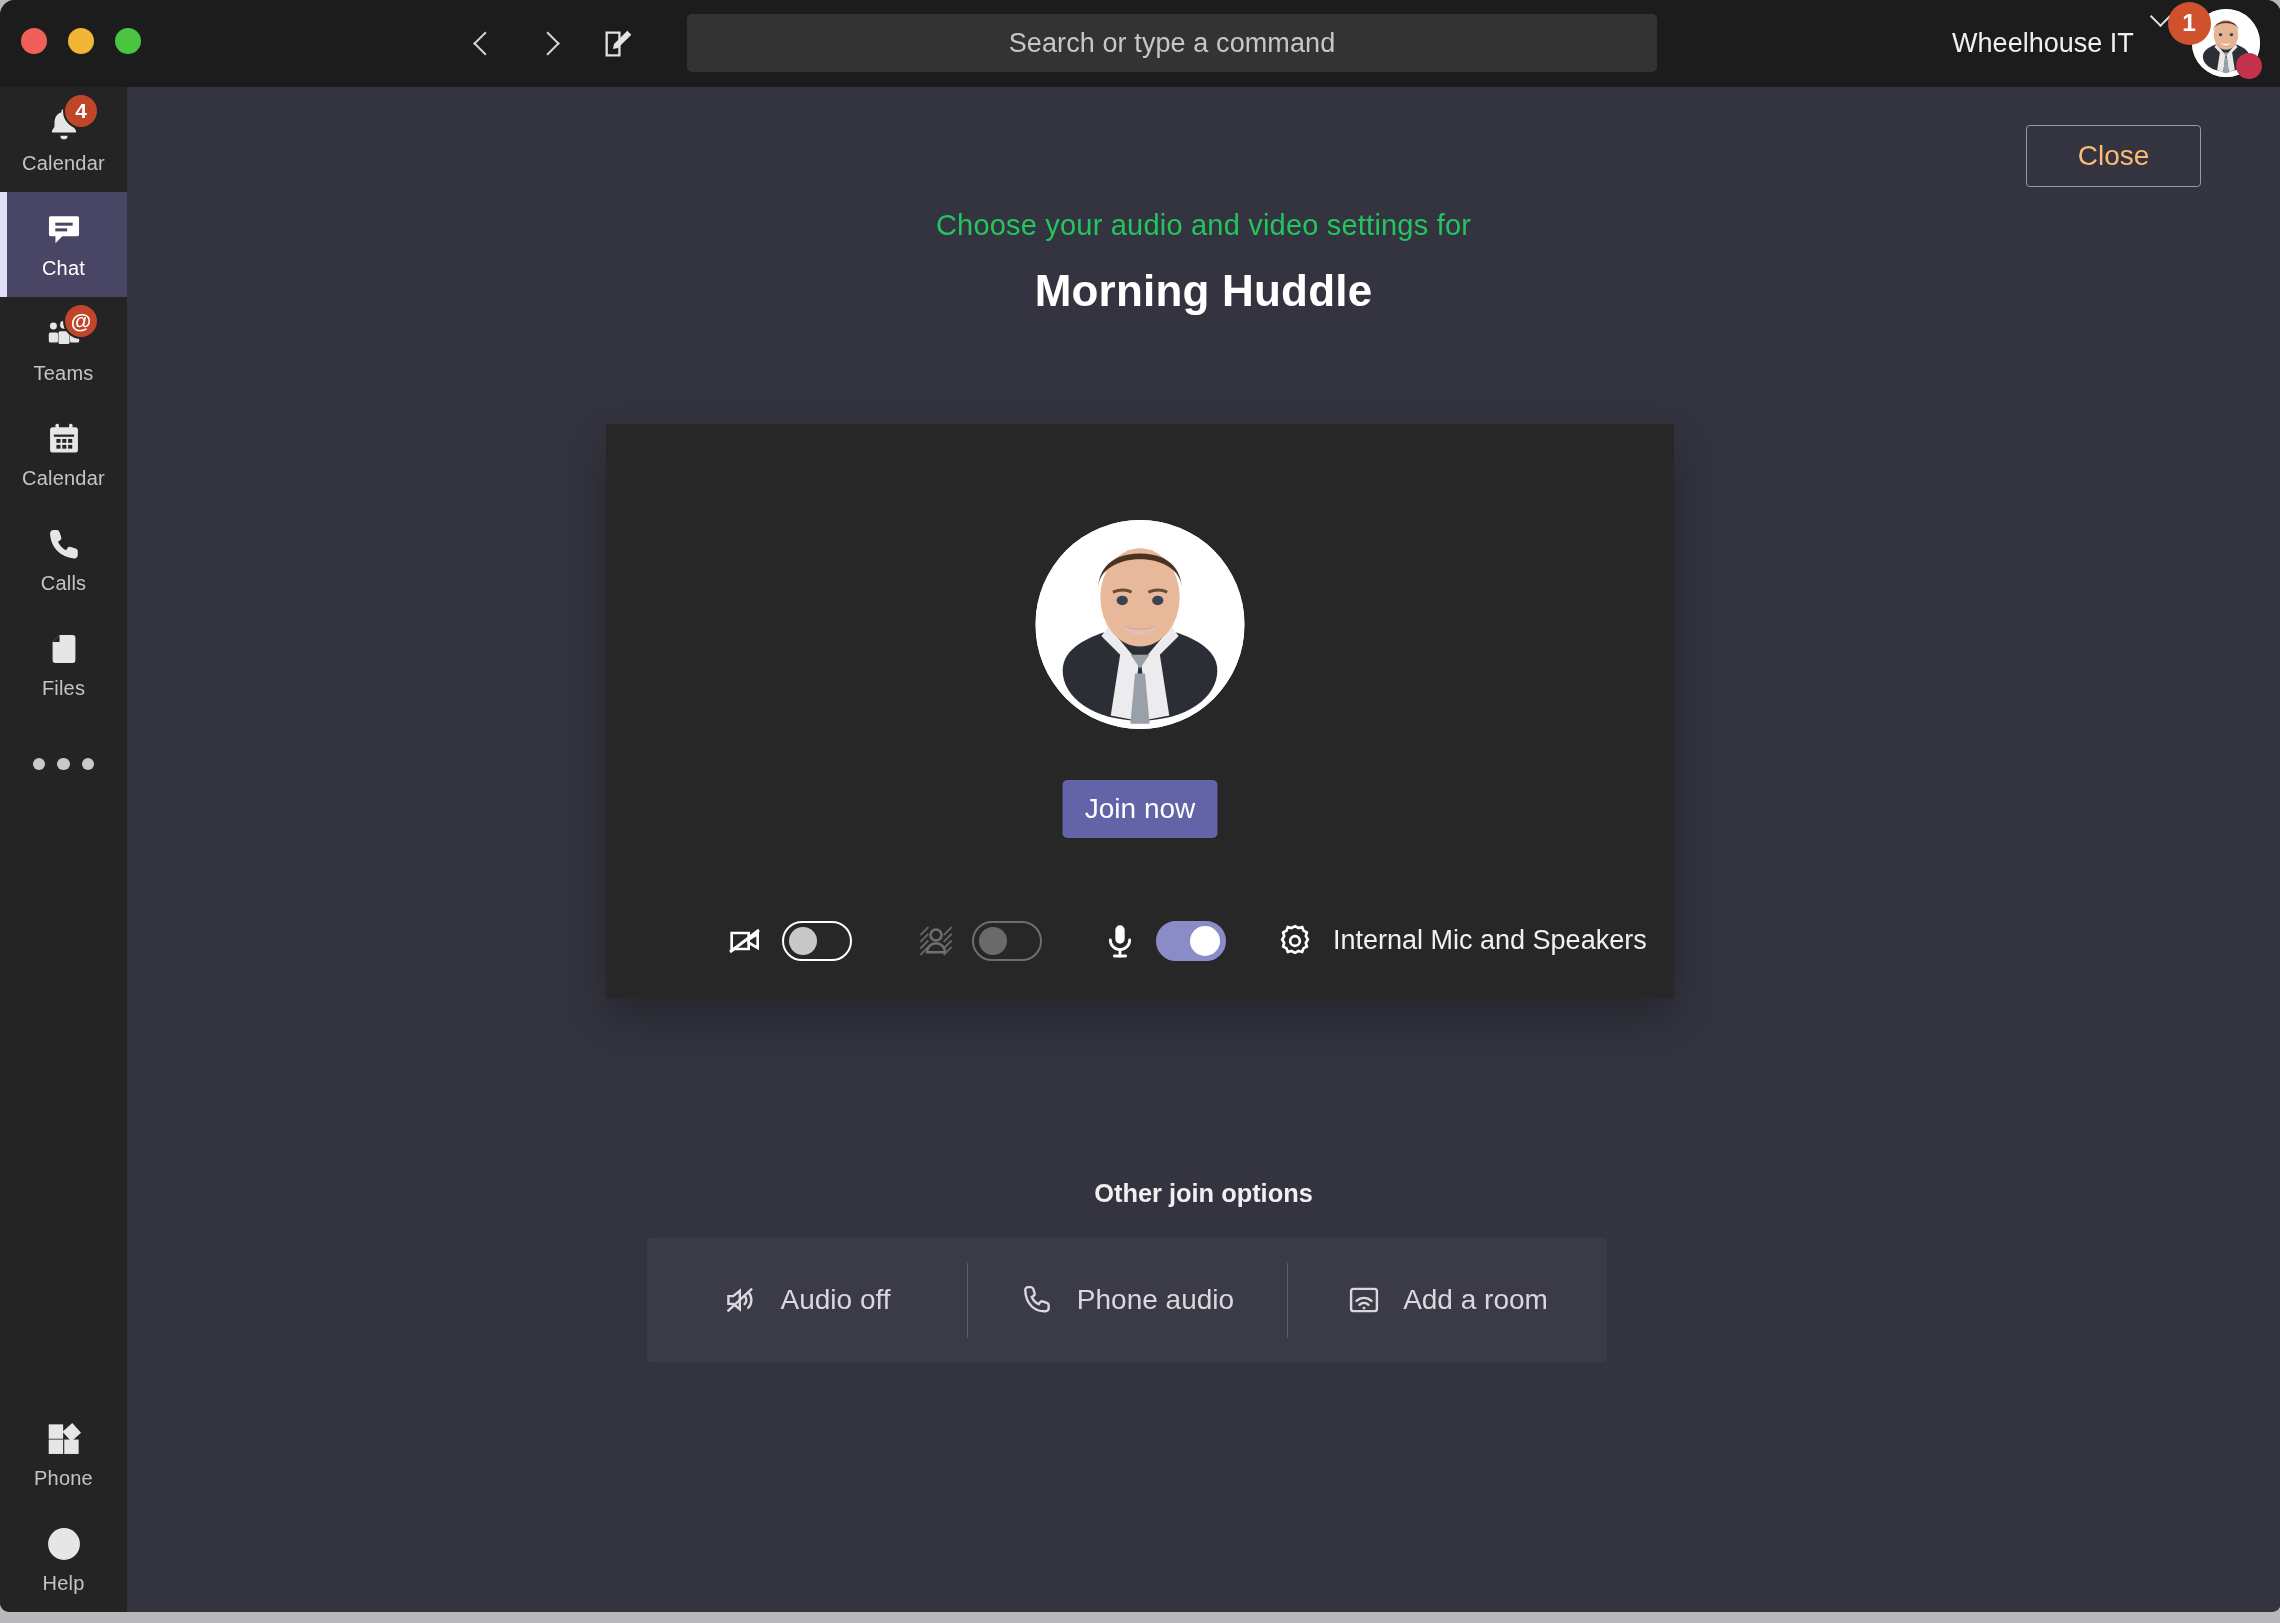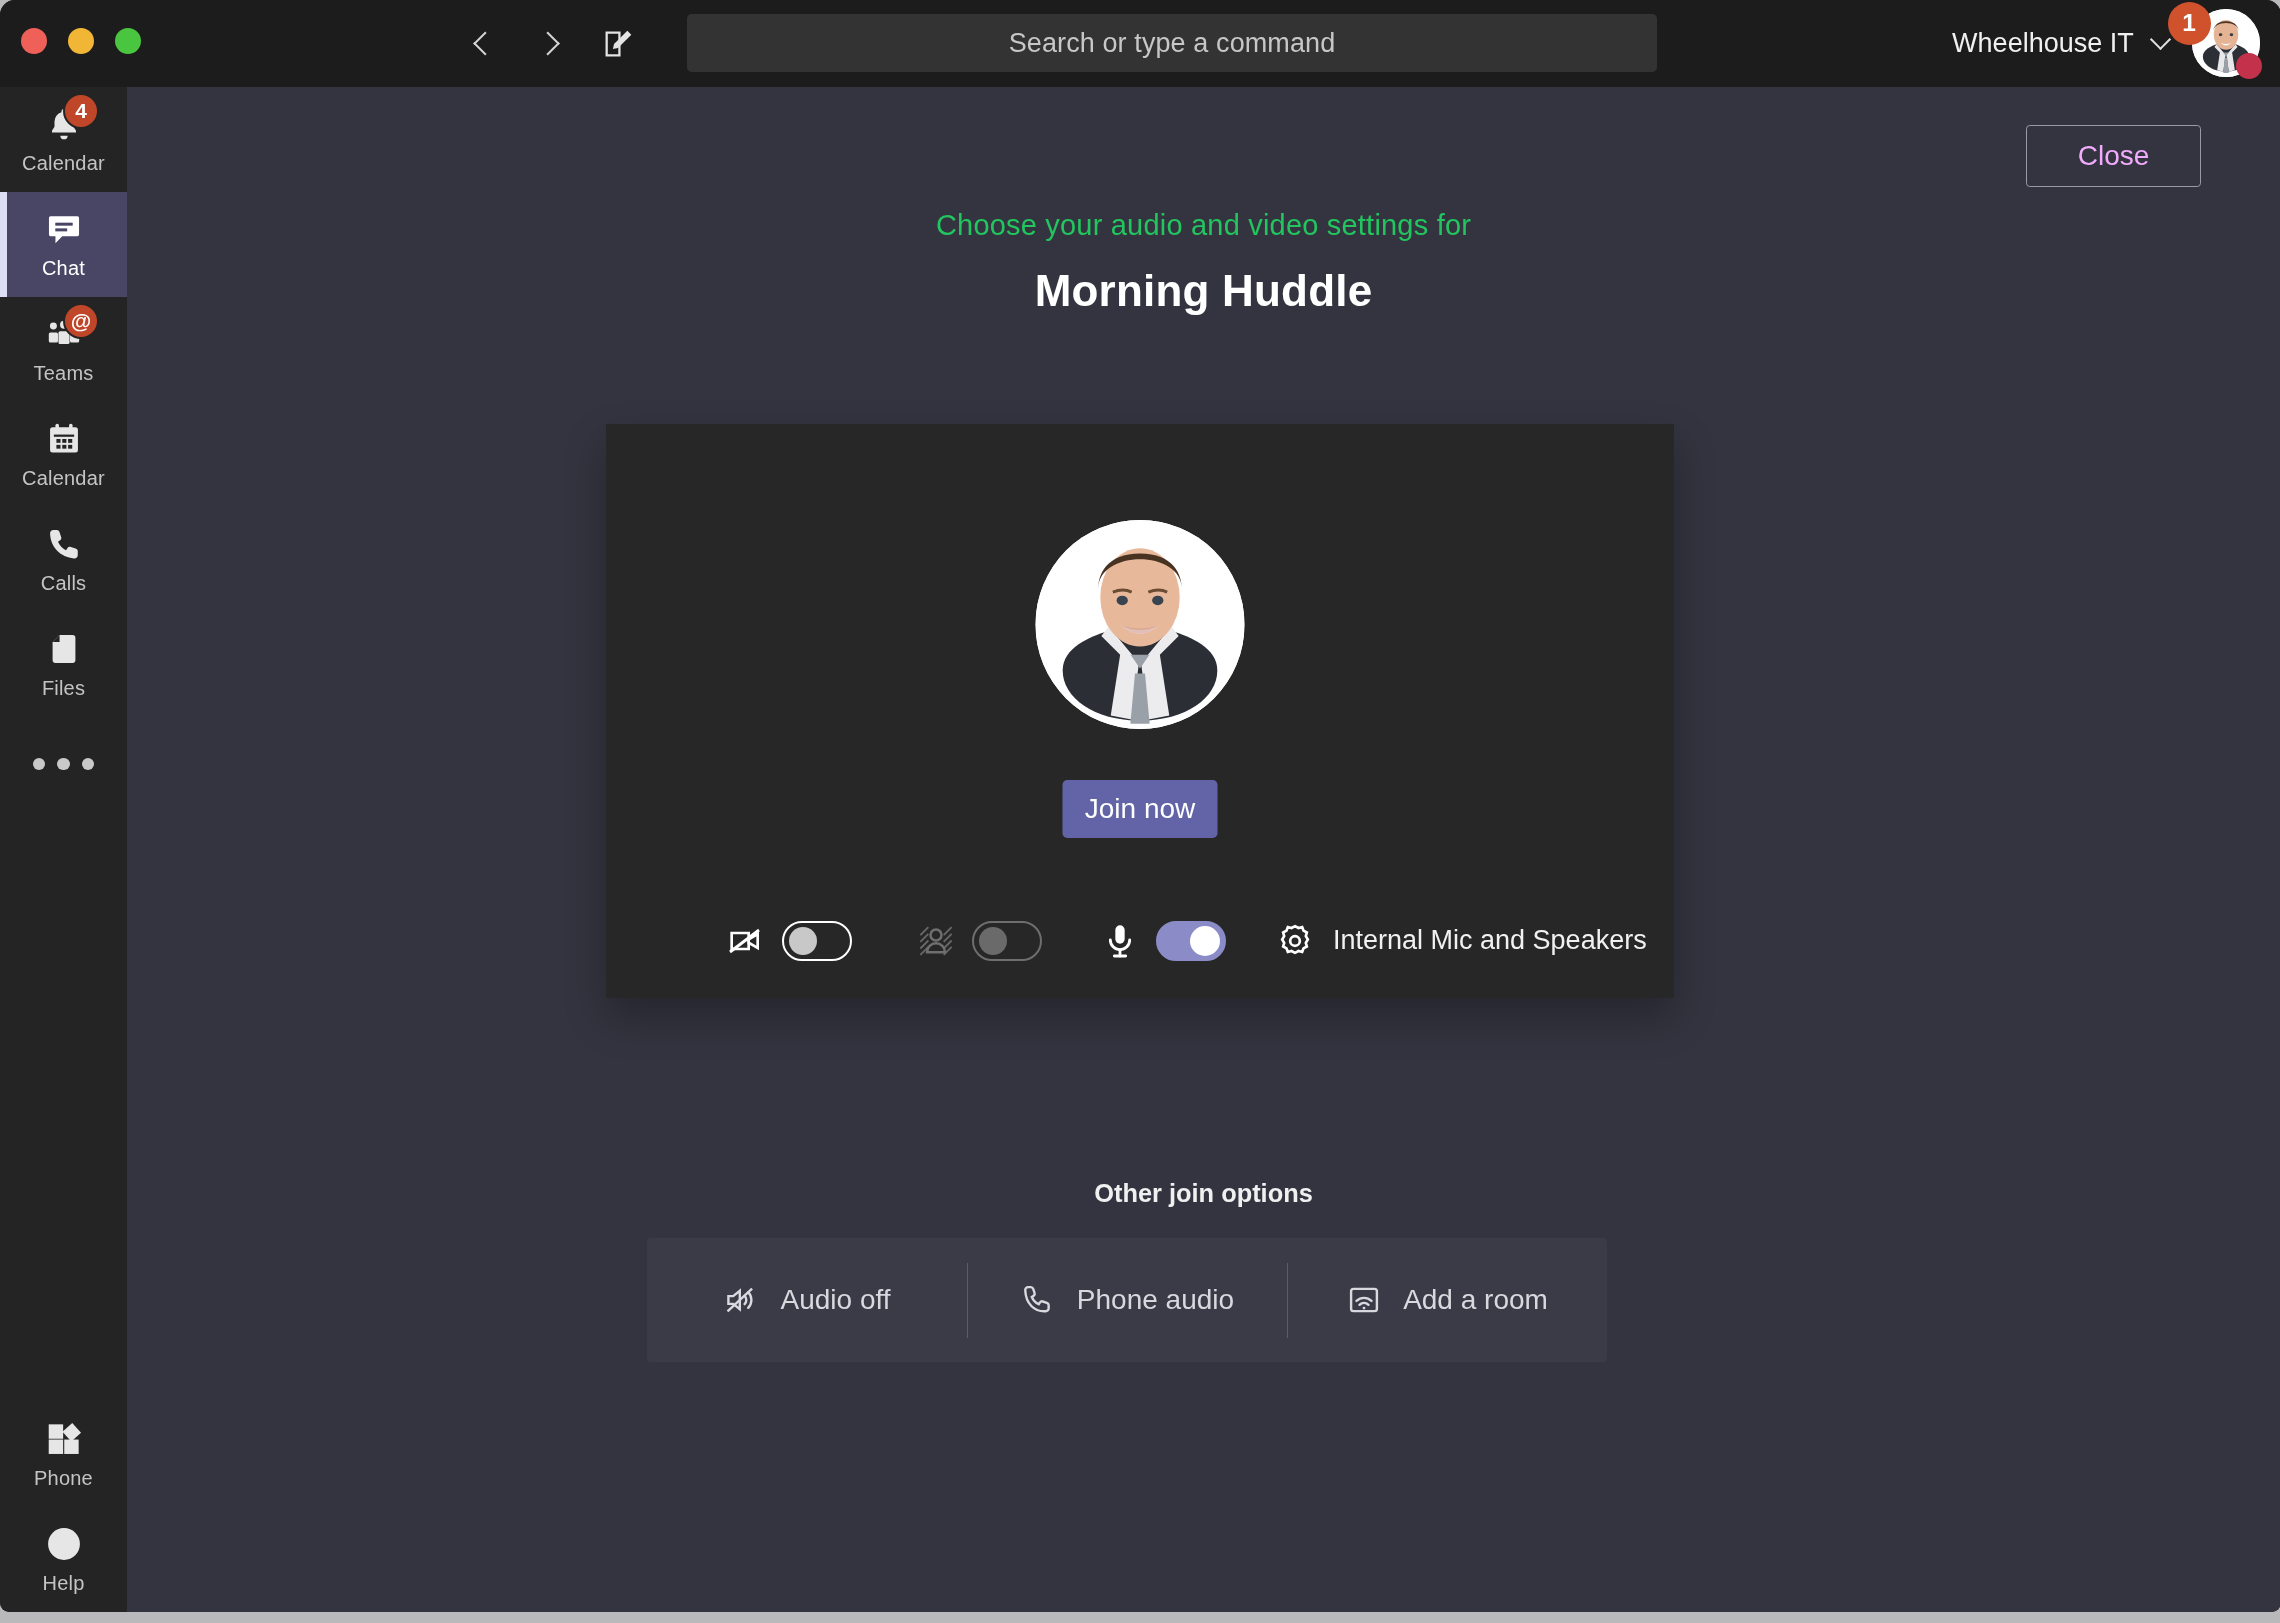--- a/index.html
+++ b/index.html
@@ -69,21 +69,21 @@
   #search-placeholder {
     color: #c7c7c7;
     font-size: 27px;
     letter-spacing: 0.1px;
   }
 
   #org-cluster {
     position: absolute;
     right: 21px; top: 9.4px;
     display: flex;
-    align-items: center;
+    align-items: flex-start;
     gap: 0px;
   }
   #org-name {
     color: #f0f0f0;
     font-size: 27px;
     line-height: 68px;
   }
   #org-chevron {
     width: 15px; height: 15px;
     border-right: 2.8px solid #e2e2e2;
@@ -181,21 +181,21 @@
     background: #33343f;
   }
 
   #close-button {
     position: absolute;
     right: 79px; top: 38px;
     width: 175px; height: 62px;
     border: 1.4px solid #9a9aa4;
     border-radius: 3.8px;
     background: transparent;
-    color: #f0abfc;
+    color: #fdba74;
     font-size: 28px;
     font-family: "Liberation Sans", sans-serif;
     display: flex; align-items: center; justify-content: center;
     cursor: pointer;
   }
 
   #heading-block {
     position: absolute;
     left: 0; top: 122px;
     width: 2153px;

